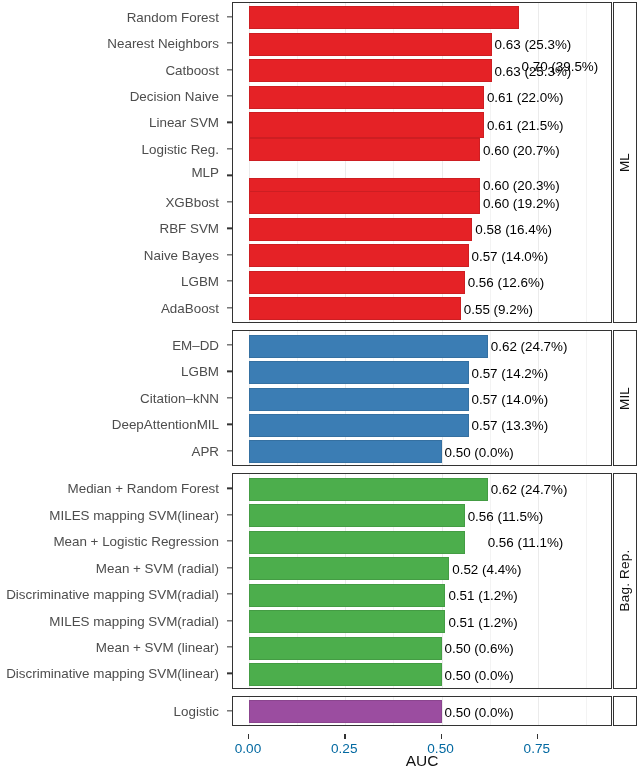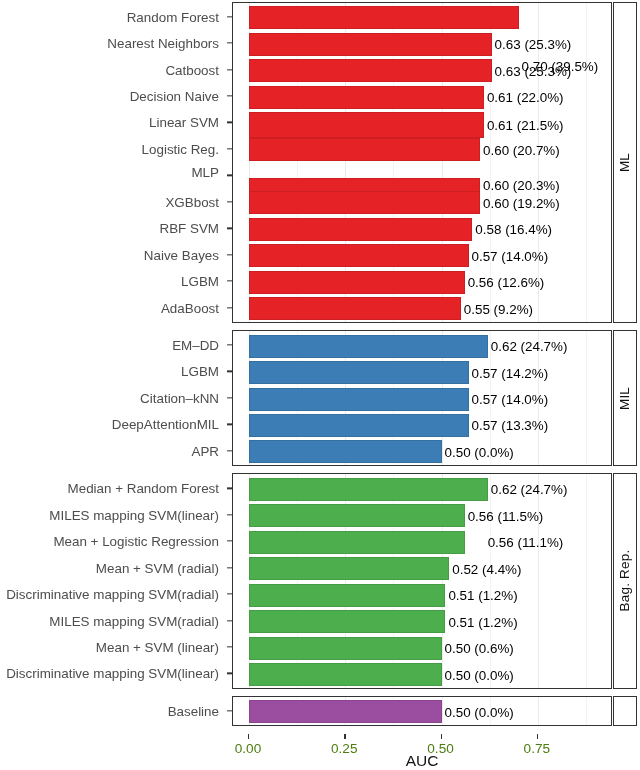--- a/index.html
+++ b/index.html
@@ -116,21 +116,21 @@
     position: absolute;
     top: 0;
     width: 1.3px;
     height: 5px;
     background: #333333;
   }
   .xticklab {
     position: absolute;
     top: 7px;
     font-size: 13.6px;
-    color: #4d7c0f;
+    color: #0369a1;
     transform: translateX(-50%);
     white-space: nowrap;
   }
   #xtitle {
     position: absolute;
     left: 232px;
     width: 380px;
     top: 752px;
     text-align: center;
     font-size: 15.5px;
@@ -161,21 +161,21 @@
       <div class="ylab" style="top: 424.375px; margin-left: 9px;">DeepAttentionMIL</div>
       <div class="ylab" style="top: 450.825px;">APR</div>
       <div class="ylab" style="top: 488.275px;">Median + Random Forest</div>
       <div class="ylab" style="top: 514.725px;">MILES mapping SVM(linear)</div>
       <div class="ylab" style="top: 541.175px; text-align: center;">Mean + Logistic Regression</div>
       <div class="ylab" style="top: 567.625px;">Mean + SVM (radial)</div>
       <div class="ylab" style="top: 620.525px;">MILES mapping SVM(radial)</div>
       <div class="ylab" style="top: 594.075px;">Discriminative mapping SVM(radial)</div>
       <div class="ylab" style="top: 646.975px;">Mean + SVM (linear)</div>
       <div class="ylab" style="top: 673.425px;">Discriminative mapping SVM(linear)</div>
-      <div class="ylab" style="top: 710.875px;">Baseline</div>
+      <div class="ylab" style="top: 710.875px;">Logistic</div>
     </div>
 
   <div id="facets-layer">
       <div class="facet" style="top: 1.5px; height: 321.4px;">
         <div class="gridline" style="left: 16px;"></div>
         <div class="gridline minor" style="left: 64.1383px;"></div>
         <div class="gridline" style="left: 112.277px;"></div>
         <div class="gridline minor" style="left: 160.415px;"></div>
         <div class="gridline" style="left: 208.553px;"></div>
         <div class="gridline minor" style="left: 256.691px;"></div>

